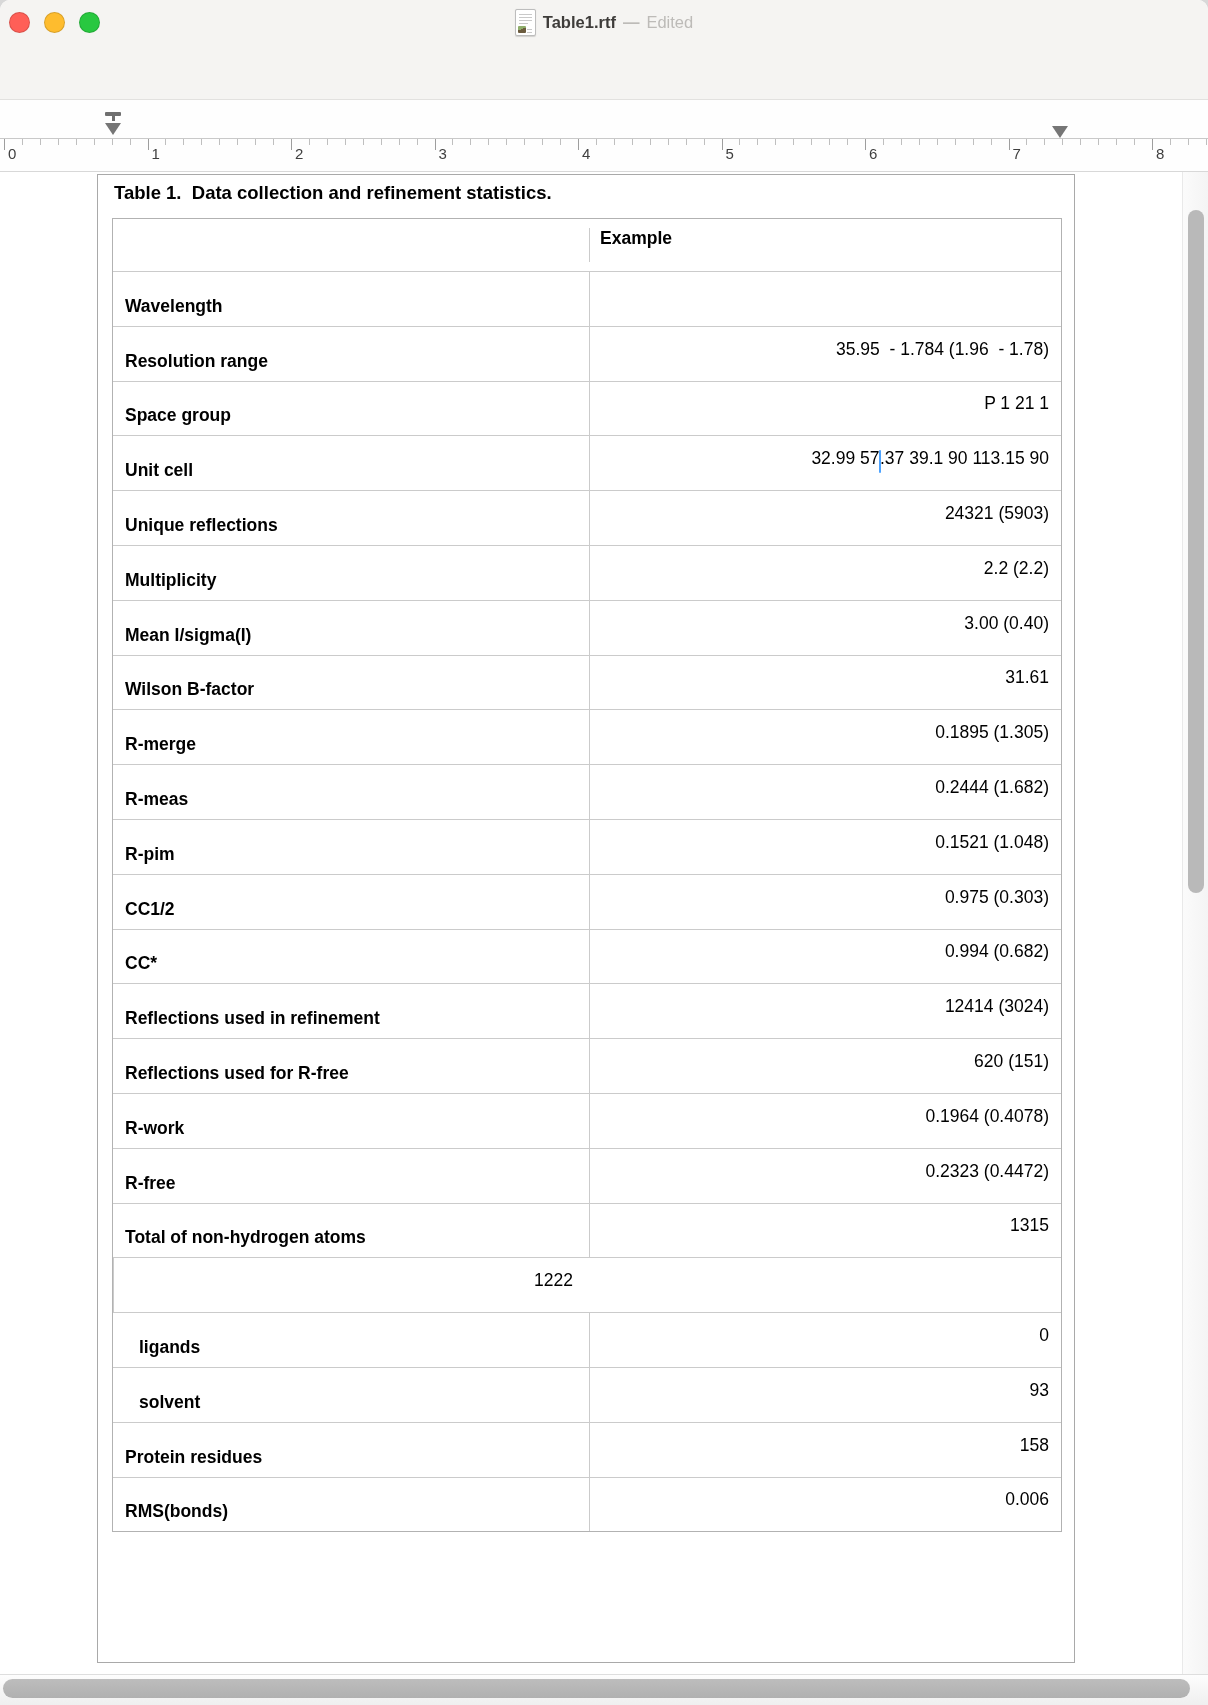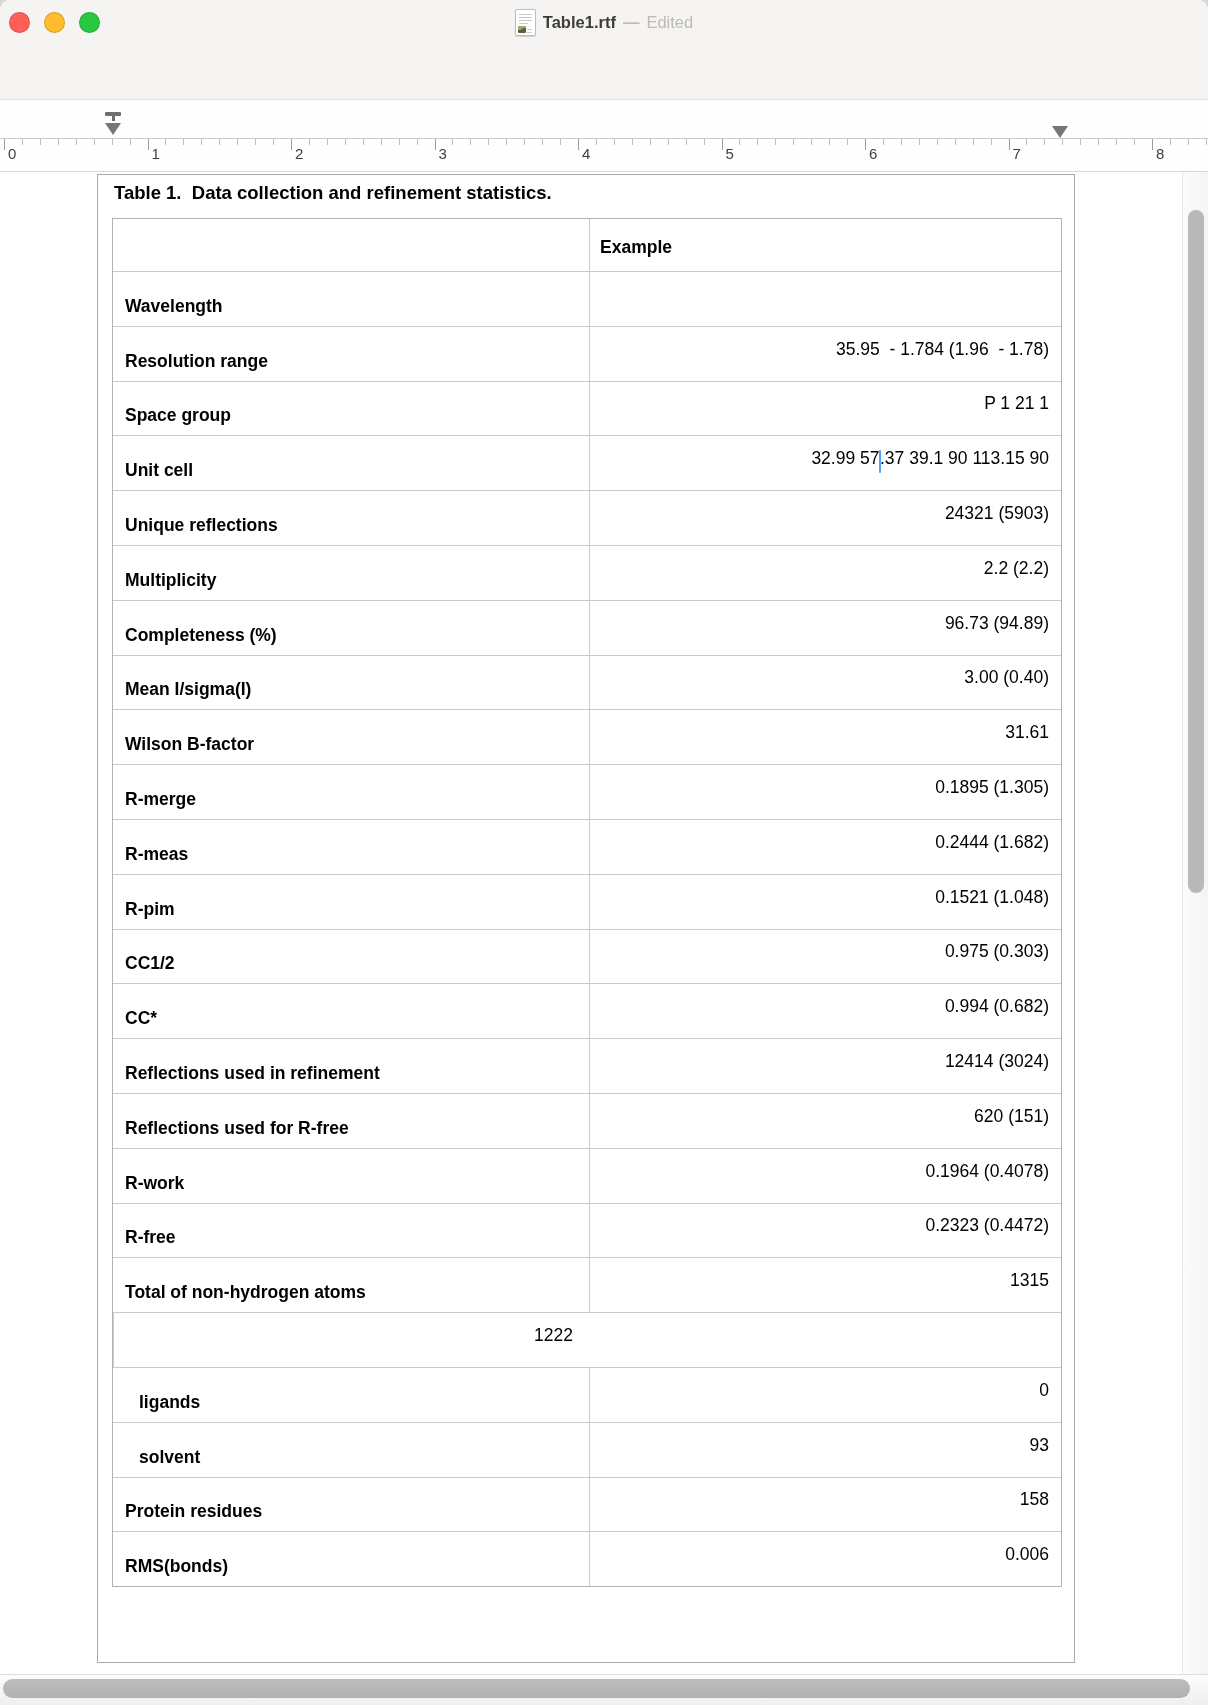--- a/index.html
+++ b/index.html
@@ -53,21 +53,21 @@
   .ind-stem{position:absolute;left:112px;top:15px;width:2.5px;height:6px;background:#6f6f6f;}
   .tri{position:absolute;width:0;height:0;border-left:8px solid transparent;border-right:8px solid transparent;border-top:12px solid #767676;}
   .tri-left{left:105px;top:23px;}
   .tri-right{left:1052px;top:26px;}
   
   .doc-area{position:absolute;left:0;top:172px;width:100%;height:1502px;background:#fff;}
   .page{position:absolute;left:97px;top:2px;width:978px;height:1489px;background:#fff;border:1.5px solid #a9a9a9;}
   .doc-heading{position:absolute;left:16px;top:7px;font-size:18.5px;font-weight:bold;color:#000;white-space:pre;}
   .stats-table{position:absolute;left:14px;top:43px;width:950px;border:1px solid #b2b2b2;}
   .trow{display:flex;width:100%;height:54.8px;border-top:1px solid #cbcbcb;}
-  .trow.header{height:52px;border-top:none;}
+  .trow.header{height:52px;border-top:none;align-items:center;}
   .cell{display:flex;align-items:flex-end;font-size:17.5px;color:#000;white-space:pre;}
   .cell-label{width:476px;font-weight:bold;padding:0 10px 9px 12px;}
   .trow.indent .cell-label{padding-left:26px;}
   .cell-value{width:472px;border-left:1px solid #cbcbcb;justify-content:flex-end;padding:0 12px 21px 10px;}
   .trow.header .cell-value{justify-content:flex-start;font-weight:bold;padding-bottom:13px;}
   .caret{display:inline-block;width:2.5px;height:23px;margin:0 -1px -4px -1px;border-radius:1px;}
   
   .vscroll-track{position:absolute;right:0;top:0;width:26px;height:100%;background:linear-gradient(to right,#fbfbfb,#f4f4f4);border-left:1px solid #e9e9e9;}
   .vscroll-thumb{position:absolute;left:5px;top:38px;width:16px;height:683px;border-radius:8px;background:#b9b9b9;}
   .hscroll-area{position:absolute;left:0;top:1674px;width:100%;height:31px;background:linear-gradient(#fdfdfd,#efefef);border-top:1px solid #dedede;}
@@ -288,24 +288,20 @@
             </div>
             <div class="trow">
               <div class="cell cell-label">Unique reflections</div>
               <div class="cell cell-value">24321 (5903)</div>
             </div>
             <div class="trow">
               <div class="cell cell-label">Multiplicity</div>
               <div class="cell cell-value">2.2 (2.2)</div>
             </div>
             <div class="trow">
-              <div class="cell cell-label">Completeness (%)</div>
-              <div class="cell cell-value">96.73 (94.89)</div>
-            </div>
-            <div class="trow">
               <div class="cell cell-label">Mean I/sigma(I)</div>
               <div class="cell cell-value">3.00 (0.40)</div>
             </div>
             <div class="trow">
               <div class="cell cell-label">Wilson B-factor</div>
               <div class="cell cell-value">31.61</div>
             </div>
             <div class="trow">
               <div class="cell cell-label">R-merge</div>
               <div class="cell cell-value">0.1895 (1.305)</div>

